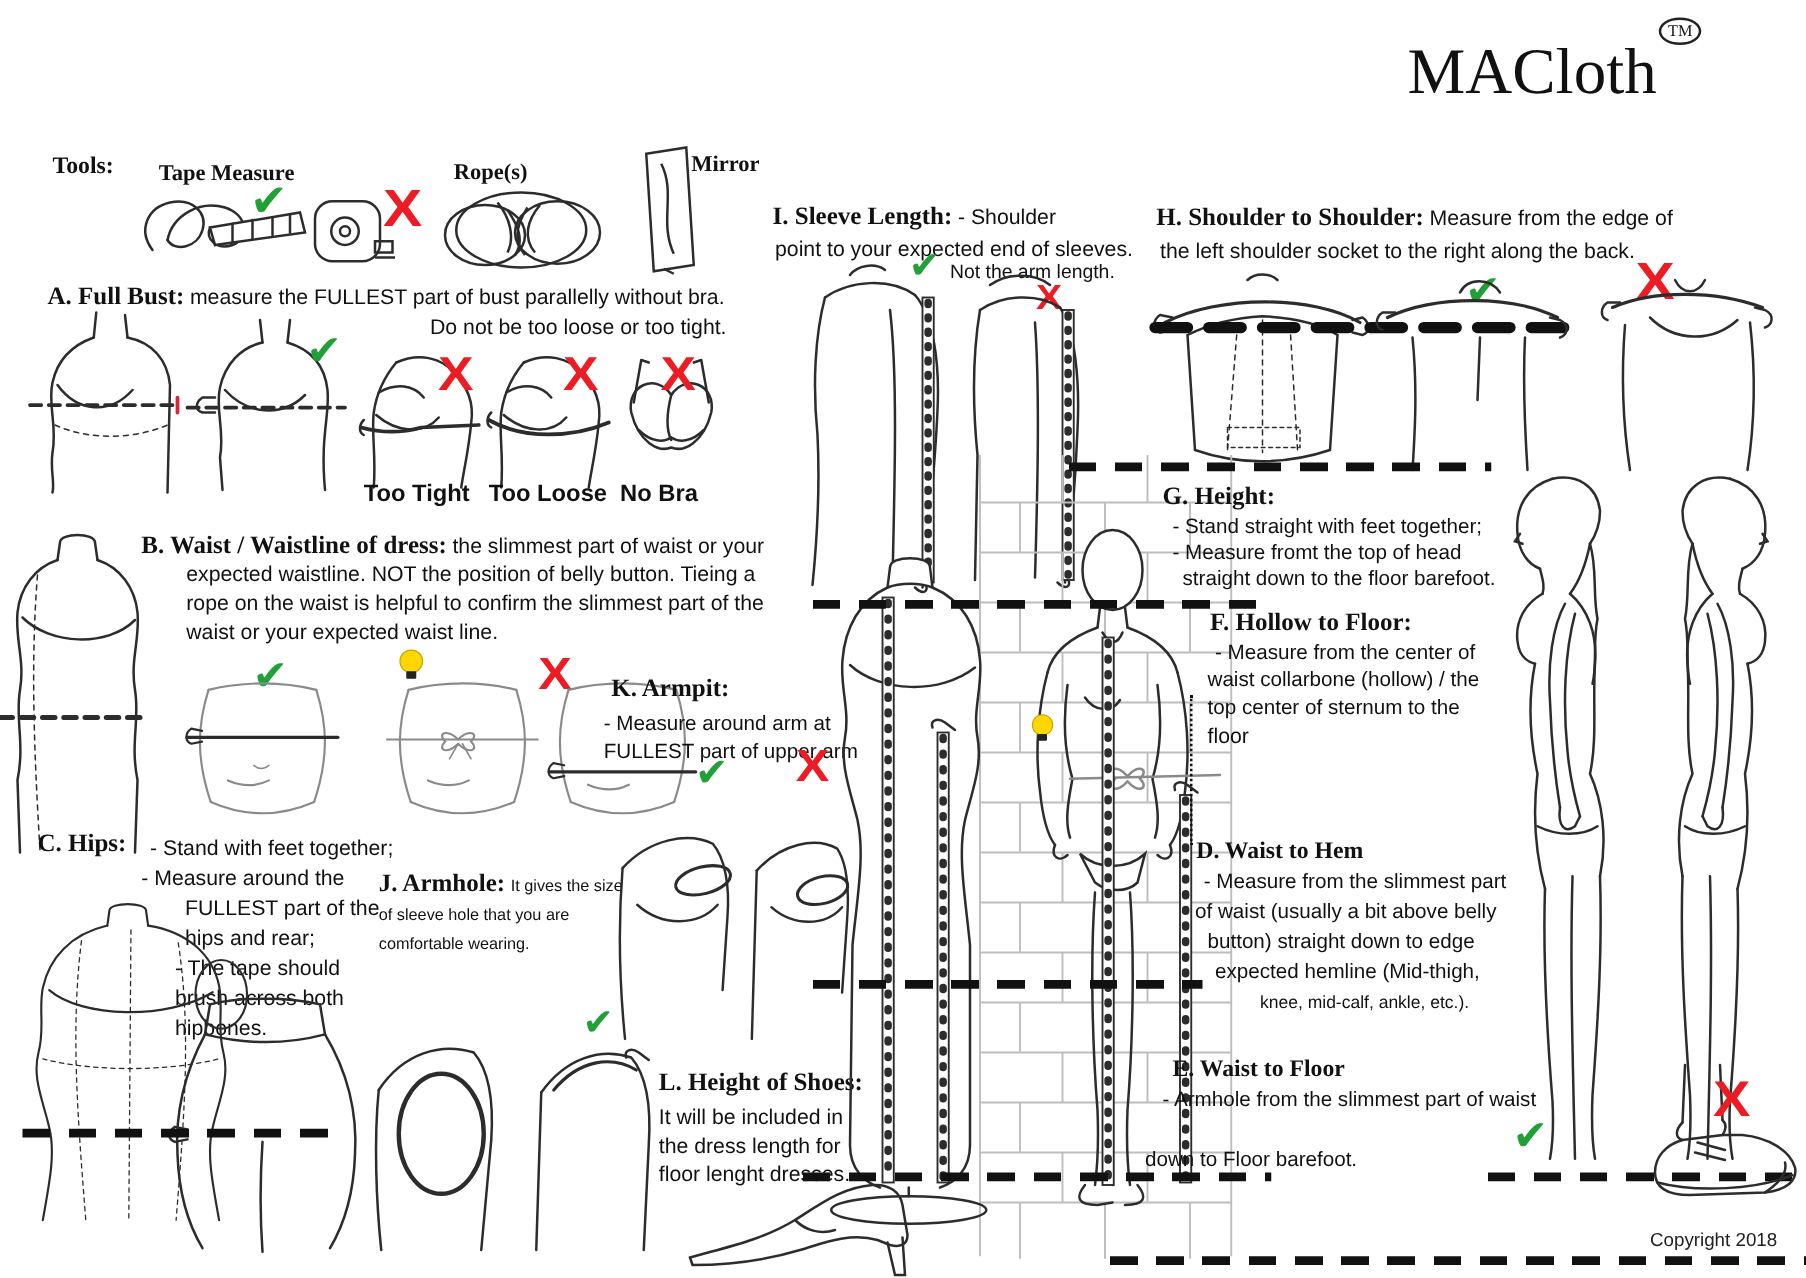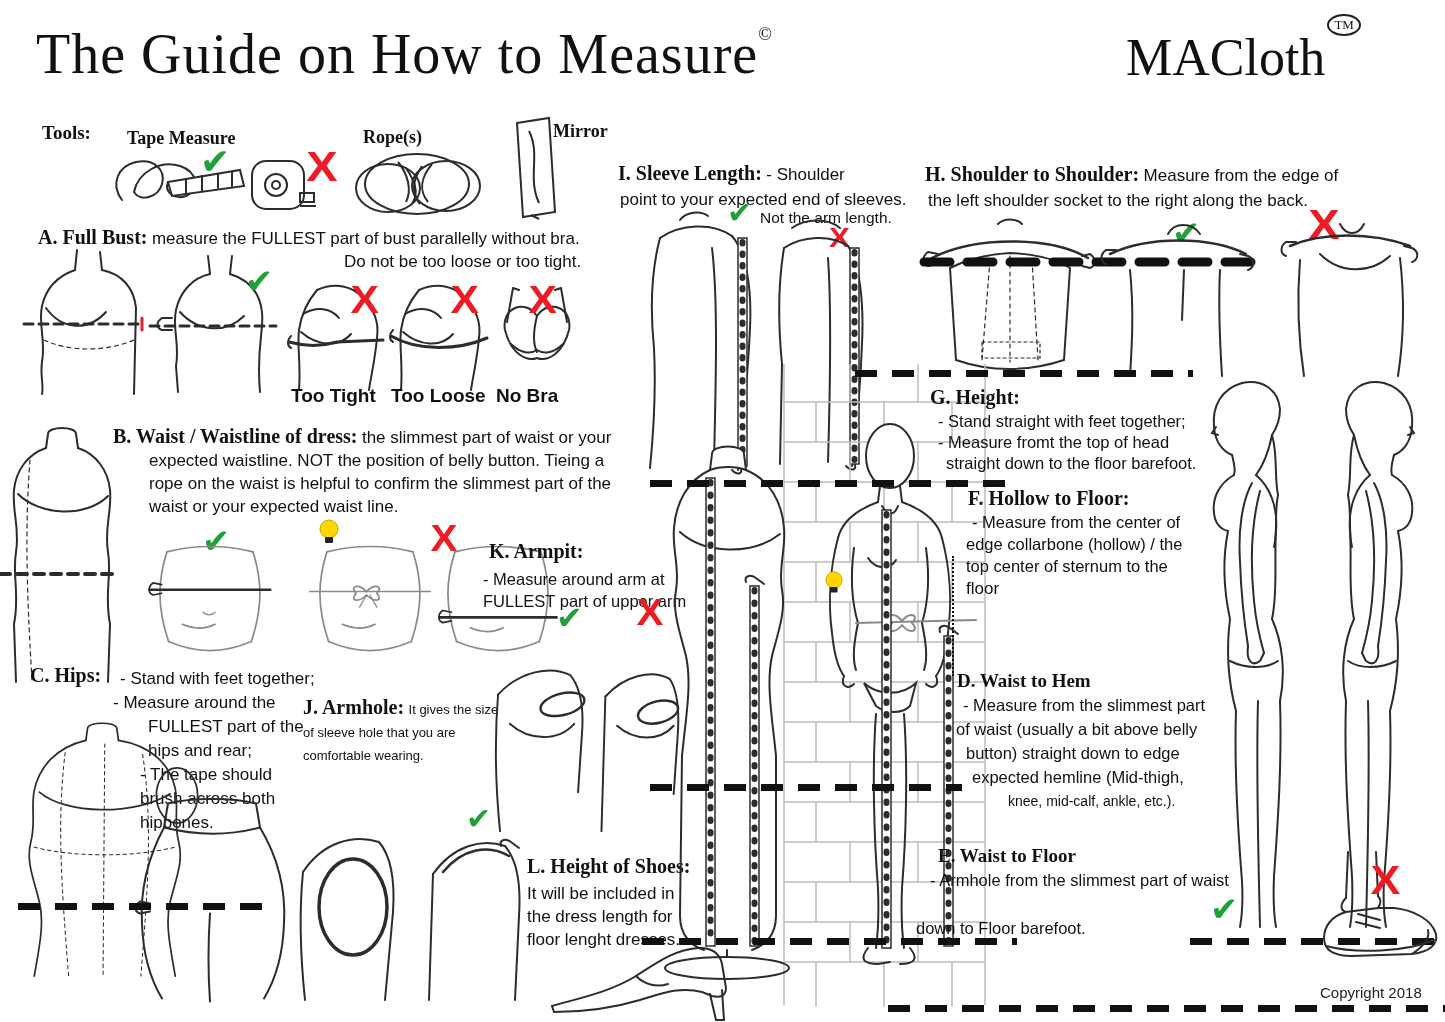--- a/index.html
+++ b/index.html
@@ -20,21 +20,20 @@
       padding:1px 5px;vertical-align:top;position:relative;top:-14px;left:2px;letter-spacing:0}
   .sup{font-size:18px;vertical-align:top;position:relative;top:2px}
   svg{display:block;overflow:visible}
   .hang{padding-left:36px;text-indent:-36px}
 </style>
 </head>
 <body>
 
 <div id="canvas">
 
-  <div class="abs title" style="left:36px;top:22px"><span>The Guide on How to Measure</span><span class="sup">©</span></div>
 
   <div class="abs brand" style="left:1126px;top:28px"><span>MACloth</span><span class="tm">TM</span></div>
 
   <div class="abs hd" style="left:42px;top:122px;font-size:19px">Tools:</div>
   <div class="abs hd" style="left:127px;top:128px;font-size:18px">Tape Measure</div>
   <div class="abs hd" style="left:363px;top:127px;font-size:18px">Rope(s)</div>
   <div class="abs hd" style="left:553px;top:121px;font-size:18px">Mirror</div>
 
   <div class="abs" style="left:108px;top:148px">
     <svg width="150" height="75" viewBox="0 0 150 75">
@@ -470,21 +469,21 @@
   <div class="abs dash-lg" style="left:888px;top:1005px;width:557px"></div>
   <div class="abs" style="left:952px;top:556px;height:120px;border-left:2px dotted #111"></div>
 
   <div class="abs hd" style="left:930px;top:386px">G. Height:</div>
   <div class="abs bd nw" style="left:938px;top:410px;font-size:16.5px">- Stand straight with feet together;</div>
   <div class="abs bd nw" style="left:938px;top:431px;font-size:16.5px">- Measure fromt the top of head</div>
   <div class="abs bd nw" style="left:946px;top:452px;font-size:16.5px">straight down to the floor barefoot.</div>
 
   <div class="abs hd" style="left:968px;top:487px">F. Hollow to Floor:</div>
   <div class="abs bd nw" style="left:972px;top:511px;font-size:16.5px">- Measure from the center of</div>
-  <div class="abs bd nw" style="left:966px;top:533px;font-size:16.5px">edge collarbone (hollow) / the</div>
+  <div class="abs bd nw" style="left:966px;top:533px;font-size:16.5px">waist collarbone (hollow) / the</div>
   <div class="abs bd nw" style="left:966px;top:555px;font-size:16.5px">top center of sternum to the</div>
   <div class="abs bd nw" style="left:966px;top:577px;font-size:17px">floor</div>
 
   <div class="abs hd" style="left:957px;top:670px;font-size:19px">D. Waist to Hem</div>
   <div class="abs bd nw" style="left:963px;top:694px;font-size:16.5px">- Measure from the slimmest part</div>
   <div class="abs bd nw" style="left:956px;top:718px;font-size:16.5px">of waist (usually a bit above belly</div>
   <div class="abs bd nw" style="left:966px;top:742px;font-size:16.5px">button) straight down to edge</div>
   <div class="abs bd nw" style="left:972px;top:766px;font-size:16.5px">expected hemline (Mid-thigh,</div>
   <div class="abs bd nw" style="left:1008px;top:790px;font-size:14px">knee, mid-calf, ankle, etc.).</div>
 

